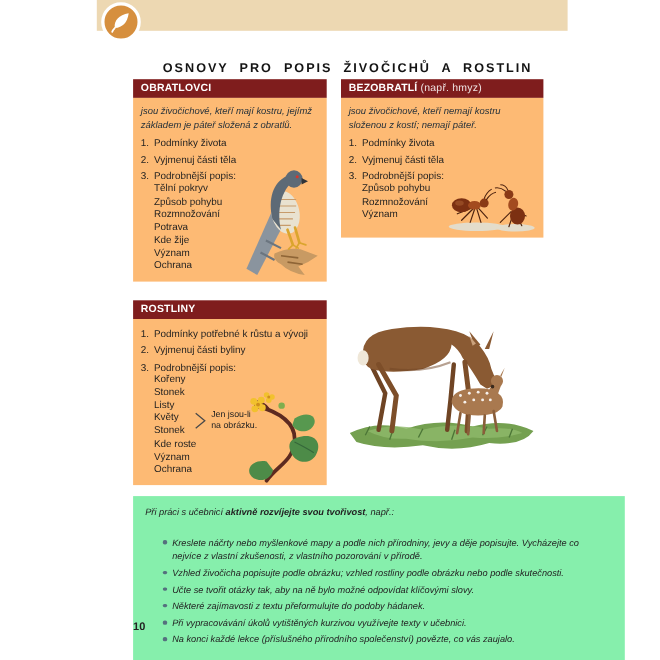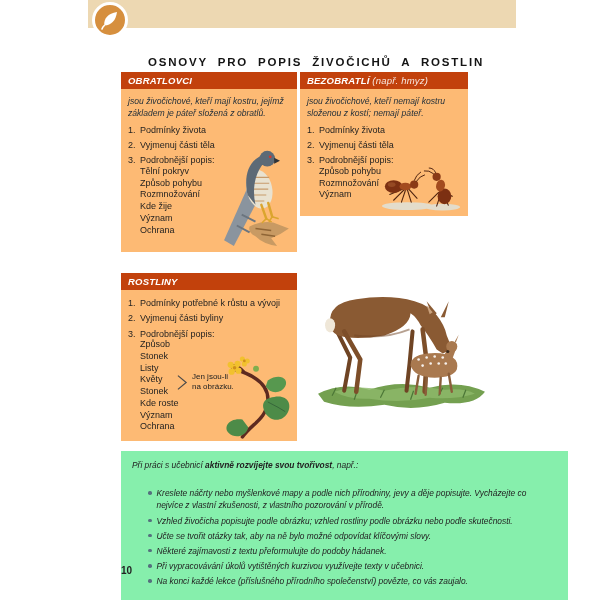--- a/index.html
+++ b/index.html
@@ -11,24 +11,24 @@
   .badge{position:absolute;left:92px;top:2px;width:30px;height:30px;border-radius:50%;
     background:#d68f3e;border:3px solid #fff;}
   .badge svg{position:absolute;left:3px;top:3px;}
 
   .title{position:absolute;left:0;top:40px;width:600px;margin:16px;text-align:center;
     font-size:11.5px;font-weight:bold;letter-spacing:1.8px;word-spacing:5px;color:#141414;}
 
   
   .box{position:absolute;}
   #box-vert{left:121px;top:72px;width:176px;}
-  #box-invert{left:300px;top:72px;width:168px;}
+  #box-invert{left:310px;top:72px;width:184px;}
   #box-plants{left:121px;top:273px;width:176px;}
-  .box-header{background:#c2410c;color:#fff;font-weight:bold;font-size:9.5px;
-    padding:3px 7px 3px;letter-spacing:.2px;font-style:italic;}
+  .box-header{background:#7f1d1d;color:#fff;font-weight:bold;font-size:9.5px;
+    padding:3px 7px 3px;letter-spacing:.2px;}
   .box-header .hdr-note{font-weight:normal;color:rgba(255,255,255,.88);}
   .box-body{background:#fdba74;padding:7px 7px 8px;position:relative;}
   #box-vert .box-body{min-height:148px;}
   #box-invert .box-body{min-height:112px;}
   #box-plants .box-body{min-height:130px;}
 
   .intro{margin:0 0 5px;font-style:italic;font-size:8.6px;line-height:1.38;color:#25313a;}
   .oli{display:flex;font-size:9px;line-height:1.2;margin-top:4.5px;}
   .oli .num{flex:none;width:12px;}
   .sub{margin-left:12px;font-size:9px;line-height:1.3;}
@@ -85,20 +85,21 @@
         <span>Vyjmenuj části těla</span>
       </div>
       <div class="oli">
         <span class="num">3.</span>
         <span>Podrobnější popis:</span>
       </div>
       <div class="sub">
         <div>Tělní pokryv</div>
         <div>Způsob pohybu</div>
         <div>Rozmnožování</div>
+        <div>Potrava</div>
         <div>Kde žije</div>
         <div>Význam</div>
         <div>Ochrana</div>
       </div>
       <svg class="hawk" width="84" height="108" viewBox="0 0 85 110">
         <path d="M38 84 Q50 78 62 80 L78 86 Q70 92 60 96 L66 104 Q52 102 44 94 Q36 90 38 84 Z" fill="#c89a63"></path>
         <path d="M44 86 L60 88 M50 92 L64 94" stroke="#8f6536" stroke-width="1.5"></path>
         <polygon points="36,44 50,50 22,104 12,98" fill="#8a949e"></polygon>
         <path d="M30 72 L44 79 M25 83 L38 90" stroke="#6b757f" stroke-width="2"></path>
         <ellipse cx="48" cy="46" rx="13" ry="20" fill="#e9e2d0" transform="rotate(-12 48 46)"></ellipse>
@@ -166,21 +167,21 @@
       </div>
       <div class="oli">
         <span class="num">2.</span>
         <span>Vyjmenuj části byliny</span>
       </div>
       <div class="oli">
         <span class="num">3.</span>
         <span>Podrobnější popis:</span>
       </div>
       <div class="sub">
-        <div>Způsob</div>
+        <div>Kořeny</div>
         <div>Stonek</div>
         <div>Listy</div>
         <div>Květy</div>
         <div>Stonek</div>
         <div>Kde roste</div>
         <div>Význam</div>
         <div>Ochrana</div>
       </div>
       <div class="note-wrap">
         <svg width="11" height="17" viewBox="0 0 12 17">

